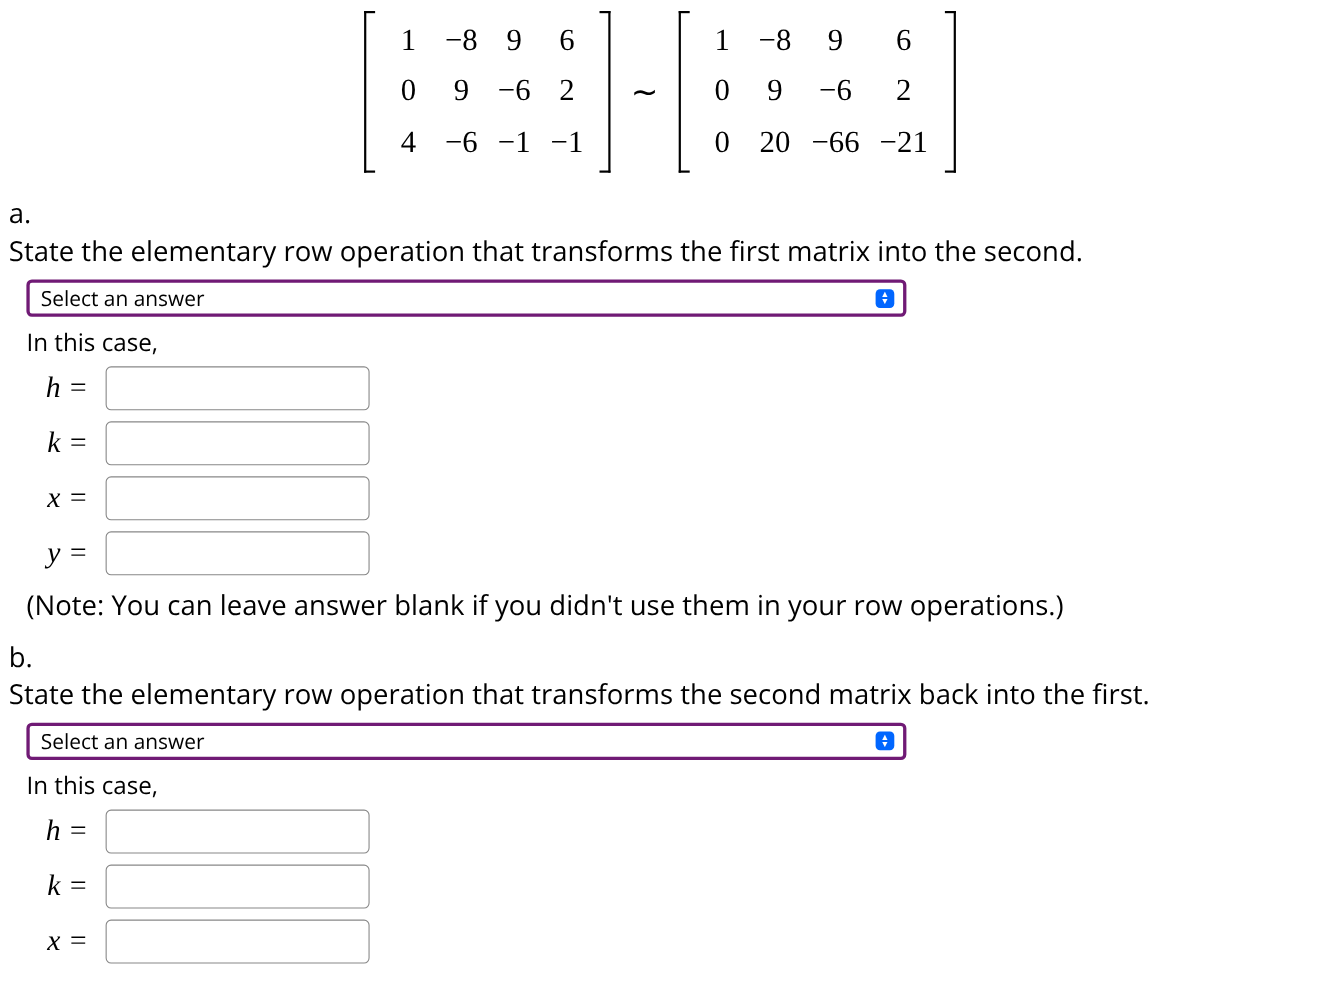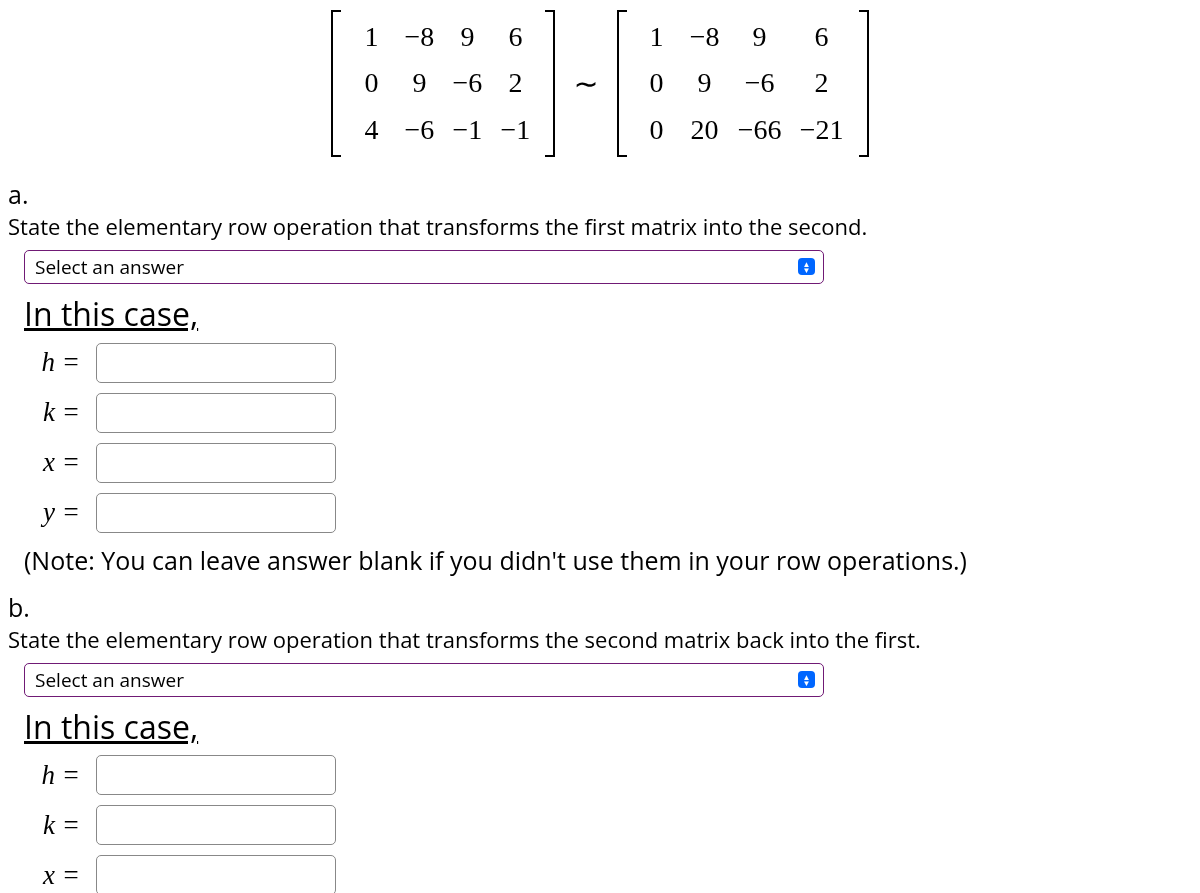--- a/index.html
+++ b/index.html
@@ -73,28 +73,28 @@
       vertical-align: top;
       width: 32px;
       font-size: 25px;
     }
     .part-content {
       display: inline-block;
       width: calc(100% - 36px);
       vertical-align: top;
     }
     .question-text {
-      font-size: 22px;
+      font-size: 25px;
       line-height: 1.4;
       margin-bottom: 8px;
     }
     .select-container {
       display: flex;
       align-items: center;
-      border: 1px solid #701a75;
+      border: 3px solid #701a75;
       border-radius: 5px;
       padding: 3px 8px 3px 10px;
       width: 800px;
       margin-left: 16px;
       margin-bottom: 8px;
       font-size: 19px;
       height: 34px;
       justify-content: space-between;
     }
     .select-arrows {
@@ -109,25 +109,24 @@
       gap: 0;
       color: #fff;
       font-size: 8px;
       line-height: 6px;
       font-weight: bold;
     }
     .select-arrows span {
       display: block;
     }
     .subtext {
-      font-size: 32px;
+      font-size: 22px;
       margin-left: 16px;
       margin-bottom: 6px;
       line-height: 1.4;
-      text-decoration: underline;
     }
     .var-row {
       display: flex;
       align-items: center;
       margin-left: 24px;
       margin-bottom: 10px;
     }
     .var-label {
       font-family: 'Times New Roman', serif;
       font-style: italic;

